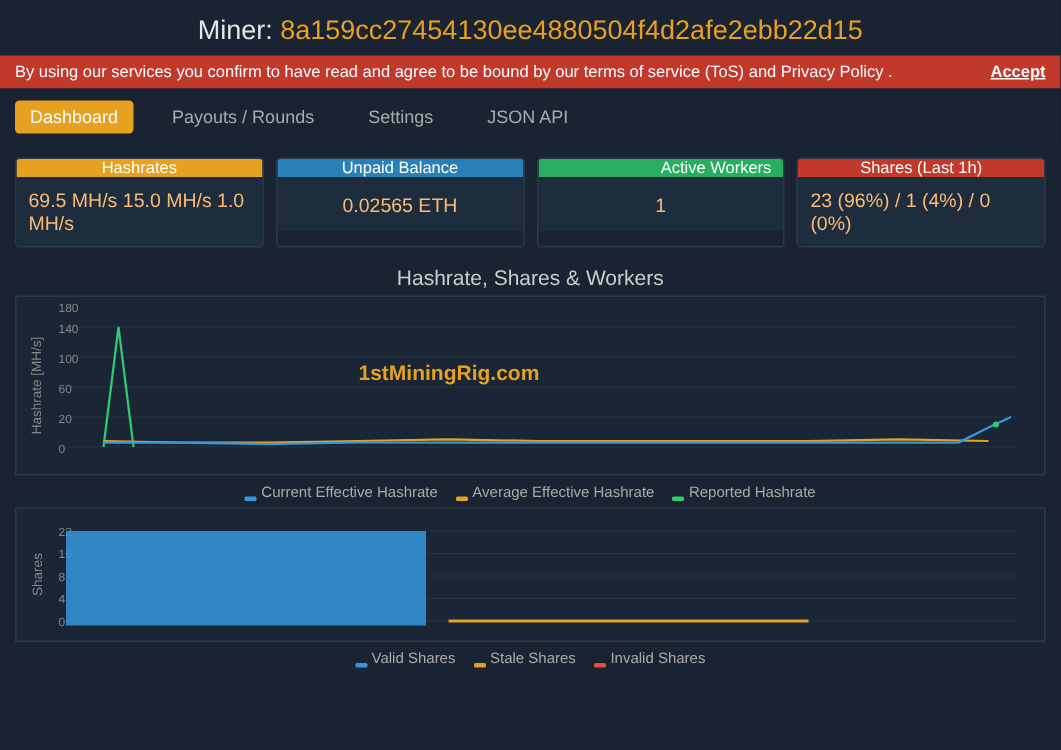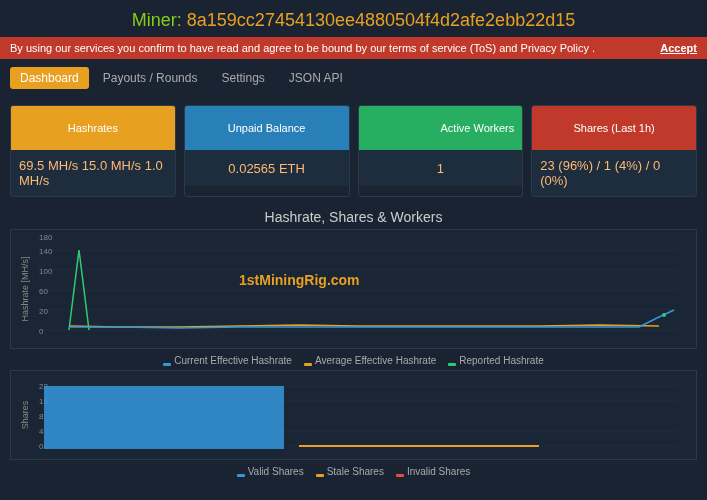--- a/index.html
+++ b/index.html
@@ -18,21 +18,21 @@
       background-color: #1a2332;
       text-align: center;
       padding: 10px 0 6px 0;
     }
     #header h1 {
       font-size: 18px;
       color: #ffffff;
       font-weight: normal;
     }
     #header h1 span {
-      color: #84cc16;
+      color: #e5e5e5;
     }
 
     
     #banner {
       background-color: #c0392b;
       color: #fff;
       font-size: 11px;
       padding: 5px 10px;
       display: flex;
       justify-content: space-between;
@@ -43,21 +43,21 @@
       cursor: pointer;
       font-weight: bold;
       text-decoration: underline;
     }
 
     
     #nav {
       background-color: #1a2332;
       padding: 8px 10px;
       display: flex;
-      gap: 4px;
+      gap: 16px;
       align-items: center;
     }
     .nav-item {
       padding: 4px 10px;
       cursor: pointer;
       color: #aaa;
       border-radius: 3px;
       font-size: 12px;
     }
     .nav-item.active {
@@ -71,21 +71,21 @@
       gap: 8px;
       padding: 8px 10px;
     }
     .stat-card {
       flex: 1;
       border: 1px solid #2a3a4a;
       border-radius: 3px;
       overflow: hidden;
     }
     .stat-card-header {
-      padding: 16px 8px;
+      padding: 0 8px;
       text-align: center;
       font-size: 11px;
       color: #fff;
     }
     .stat-card-body {
       background-color: #1e2d3d;
       padding: 8px;
       text-align: left;
       font-size: 13px;
       color: #fdba74;

